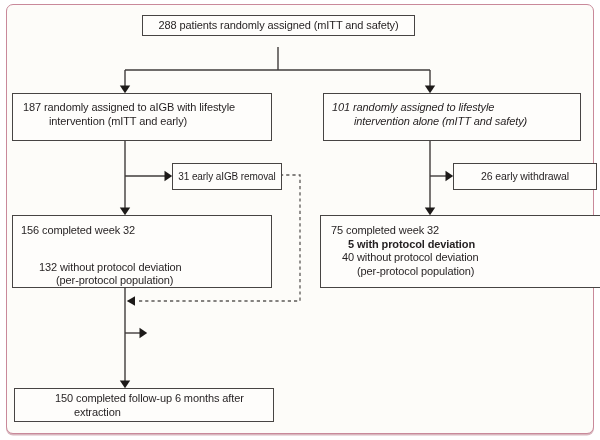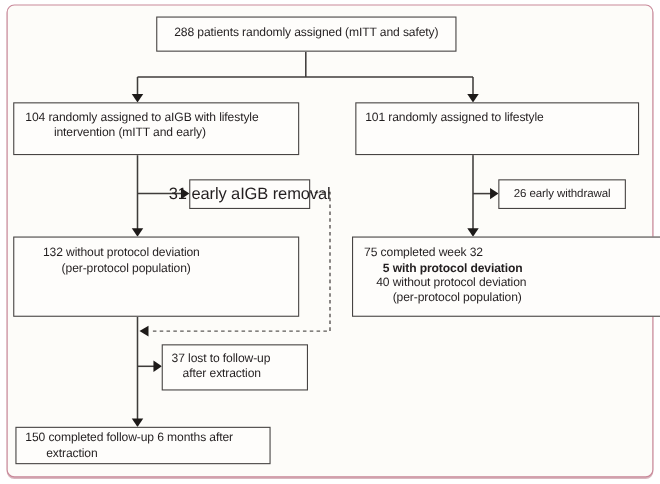--- a/index.html
+++ b/index.html
@@ -28,43 +28,43 @@
   .box{
     position:absolute;
     background:var(--box-bg);
     border:1.4px solid var(--box-border);
     box-sizing:border-box;
     font-size:11px;line-height:13.5px;letter-spacing:-0.1px;
   }
   .box .ln{white-space:nowrap;}
   .center{display:flex;align-items:center;justify-content:center;text-align:center;}
 
-  .b-randomized{left:142px;top:15px;width:273px;height:32px;}
+  .b-randomized{left:142px;top:15px;width:273px;height:21px;}
   .b-aigb-arm{left:12px;top:93px;width:260px;height:48px;padding-top:7px;}
   .b-aigb-arm .l1{padding-left:10px;}
   .b-aigb-arm .l2{padding-left:36px;}
-  .b-lifestyle-arm{left:323px;top:93px;width:258px;height:48px;padding-top:7px;}
+  .b-lifestyle-arm{left:323px;top:93px;width:258px;height:48px;padding-top:7px;font-style:italic;}
   .b-lifestyle-arm .l1{padding-left:8px;}
   .b-lifestyle-arm .l2{padding-left:30px;}
-  .b-early-removal{left:172px;top:163px;width:110px;height:27px;font-size:15px;}
-  .b-early-withdrawal{left:453px;top:163px;width:116px;height:27px;font-size:10.5px;}
+  .b-early-removal{left:172px;top:163px;width:110px;height:27px;font-size:10px;}
+  .b-early-withdrawal{left:453px;top:163px;width:144px;height:27px;font-size:10.5px;}
   .b-aigb-week32{left:12px;top:215px;width:260px;height:73px;padding-top:8px;}
   .b-aigb-week32 .l1{padding-left:8px;}
   .b-aigb-week32 .l2{padding-left:29px;}
-  .b-aigb-week32 .l3{padding-left:26px;}
+  .b-aigb-week32 .l3{padding-left:26px;margin-top:23px;}
   .b-aigb-week32 .l4{padding-left:43px;}
   .b-lifestyle-week32{left:320px;top:215px;width:315px;height:73px;padding-top:8px;}
   .b-lifestyle-week32 .l1{padding-left:10px;}
   .b-lifestyle-week32 .l2{padding-left:27px;font-weight:bold;}
   .b-lifestyle-week32 .l3{padding-left:21px;}
   .b-lifestyle-week32 .l4{padding-left:36px;}
   .b-lost-followup{left:147px;top:313px;width:133px;height:42px;padding-top:6px;}
   .b-lost-followup .l1{padding-left:8px;}
   .b-lost-followup .l2{padding-left:18px;}
-  .b-completed-followup{left:14px;top:388px;width:232px;height:34px;padding-top:3px;}
+  .b-completed-followup{left:14px;top:388px;width:260px;height:34px;padding-top:3px;padding-left:32px;}
   .b-completed-followup .l1{padding-left:8px;}
   .b-completed-followup .l2{padding-left:27px;}
 </style>
 </head>
 <body>
 
 <div class="stage">
   <div class="frame"></div>
 
   <svg class="connectors" viewBox="0 0 600 440" xmlns="http://www.w3.org/2000/svg">
@@ -92,50 +92,48 @@
       <polygon points="119.8,380.5 130.2,380.5 125,388.2"></polygon>
       <polygon points="135,296.2 135,305.8 126.8,301"></polygon>
     </g>
   </svg>
 
   <div class="box b-randomized center">
     <span class="ln">288 patients randomly assigned (mITT and safety)</span>
   </div>
 
   <div class="box b-aigb-arm">
-    <div class="ln l1">104 randomly assigned to aIGB with lifestyle</div>
+    <div class="ln l1">187 randomly assigned to aIGB with lifestyle</div>
     <div class="ln l2">intervention (mITT and early)</div>
   </div>
 
   <div class="box b-lifestyle-arm">
     <div class="ln l1">101 randomly assigned to lifestyle</div>
+    <div class="ln l2">intervention alone (mITT and safety)</div>
   </div>
 
   <div class="box b-early-removal center">
     <span class="ln">31 early aIGB removal</span>
   </div>
 
   <div class="box b-early-withdrawal center">
     <span class="ln">26 early withdrawal</span>
   </div>
 
   <div class="box b-aigb-week32">
+    <div class="ln l1">156 completed week 32</div>
     <div class="ln l3">132 without protocol deviation</div>
     <div class="ln l4">(per-protocol population)</div>
   </div>
 
   <div class="box b-lifestyle-week32">
     <div class="ln l1">75 completed week 32</div>
     <div class="ln l2">5 with protocol deviation</div>
     <div class="ln l3">40 without protocol deviation</div>
     <div class="ln l4">(per-protocol population)</div>
   </div>
 
-  <div class="box b-lost-followup">
-    <div class="ln l1">37 lost to follow-up</div>
-    <div class="ln l2">after extraction</div>
-  </div>
 
   <div class="box b-completed-followup">
     <div class="ln l1">150 completed follow-up 6 months after</div>
     <div class="ln l2">extraction</div>
   </div>
 </div>
 
 </body></html>

